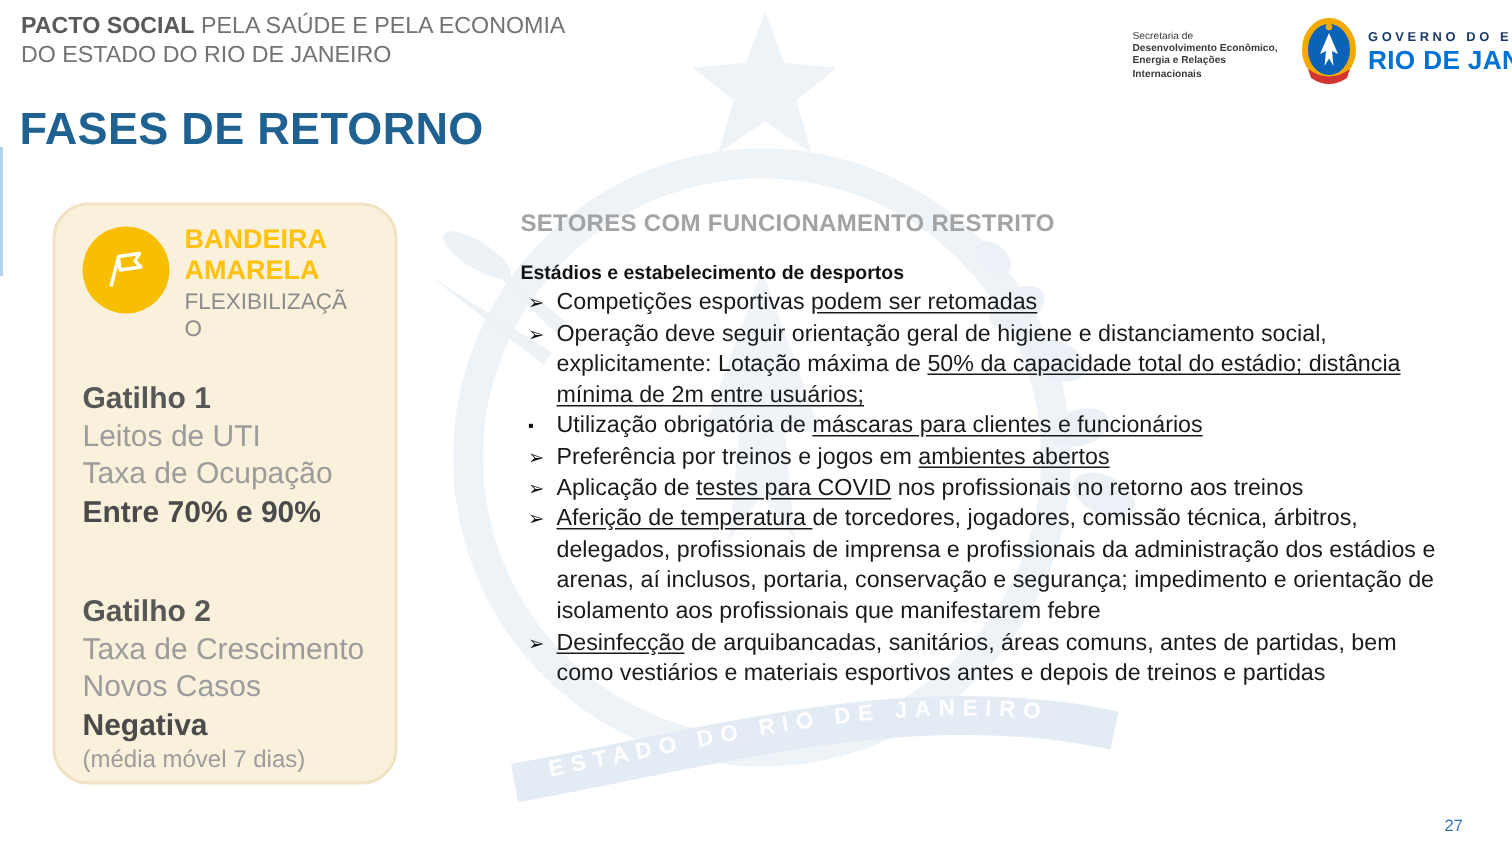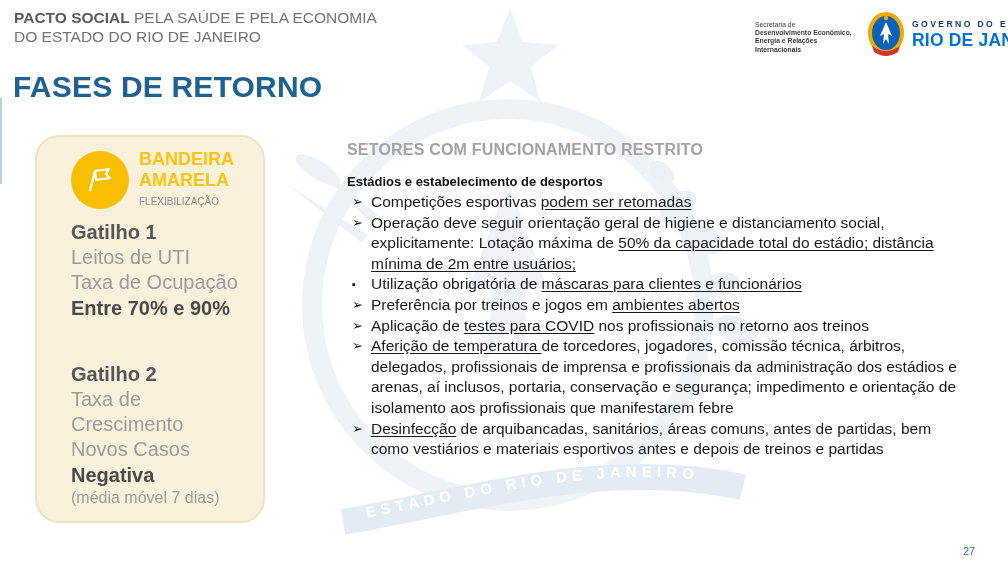--- a/index.html
+++ b/index.html
@@ -38,32 +38,32 @@
     position:absolute; left:13px; top:70px; z-index:2;
     font-size:30px; font-weight:bold; color:#1f6191; letter-spacing:.2px;
   }
 
   .left-accent { position:absolute; left:0; top:98px; width:2px; height:86px; background:#5b9bd5; opacity:.45; z-index:1; }
 
   
   .card {
     position:absolute; left:35px; top:135px; width:230px; height:388px; z-index:2;
     background:#faf1dc; border:2px solid #f0e2c2; border-radius:24px;
-    padding:12px 12px 0 34px;
+    padding:12px 12px 0 18px;
   }
   .badge-row { display:flex; gap:10px; }
   .badge-circle {
     width:58px; height:58px; border-radius:50%; background:#f8be00;
     flex:0 0 auto; display:flex; align-items:center; justify-content:center; margin-top:2px;
   }
   .badge-text { width:124px; }
   .badge-title { color:#ffc20e; font-weight:bold; font-size:18px; line-height:21px; }
-  .badge-sub { color:#8c8c8c; font-size:10px; line-height:18px; margin-top:2px; word-break:break-all; width:118px; }
-
-  .trigger { margin-top:8px; }
+  .badge-sub { color:#8c8c8c; font-size:15px; line-height:18px; margin-top:2px; word-break:break-all; width:118px; }
+
+  .trigger { margin-top:24px; }
   .trigger .t-label { font-size:20px; font-weight:bold; color:#575757; line-height:26px; }
   .trigger .t-line  { font-size:20px; color:#9c9c9c; line-height:25px; }
   .trigger .t-value { font-size:20px; font-weight:bold; color:#4a4a4a; line-height:26px; }
   .trigger .t-note  { font-size:16px; color:#9c9c9c; line-height:19px; }
   .trigger2 { margin-top:40px; }
 
   
   .content { position:absolute; left:347px; top:141px; width:618px; z-index:2; }
   .section-title { font-size:16px; font-weight:bold; color:#a3a3a3; letter-spacing:.2px; }
   .subsection-title { font-size:13px; font-weight:bold; color:#111; margin-top:15px; }

